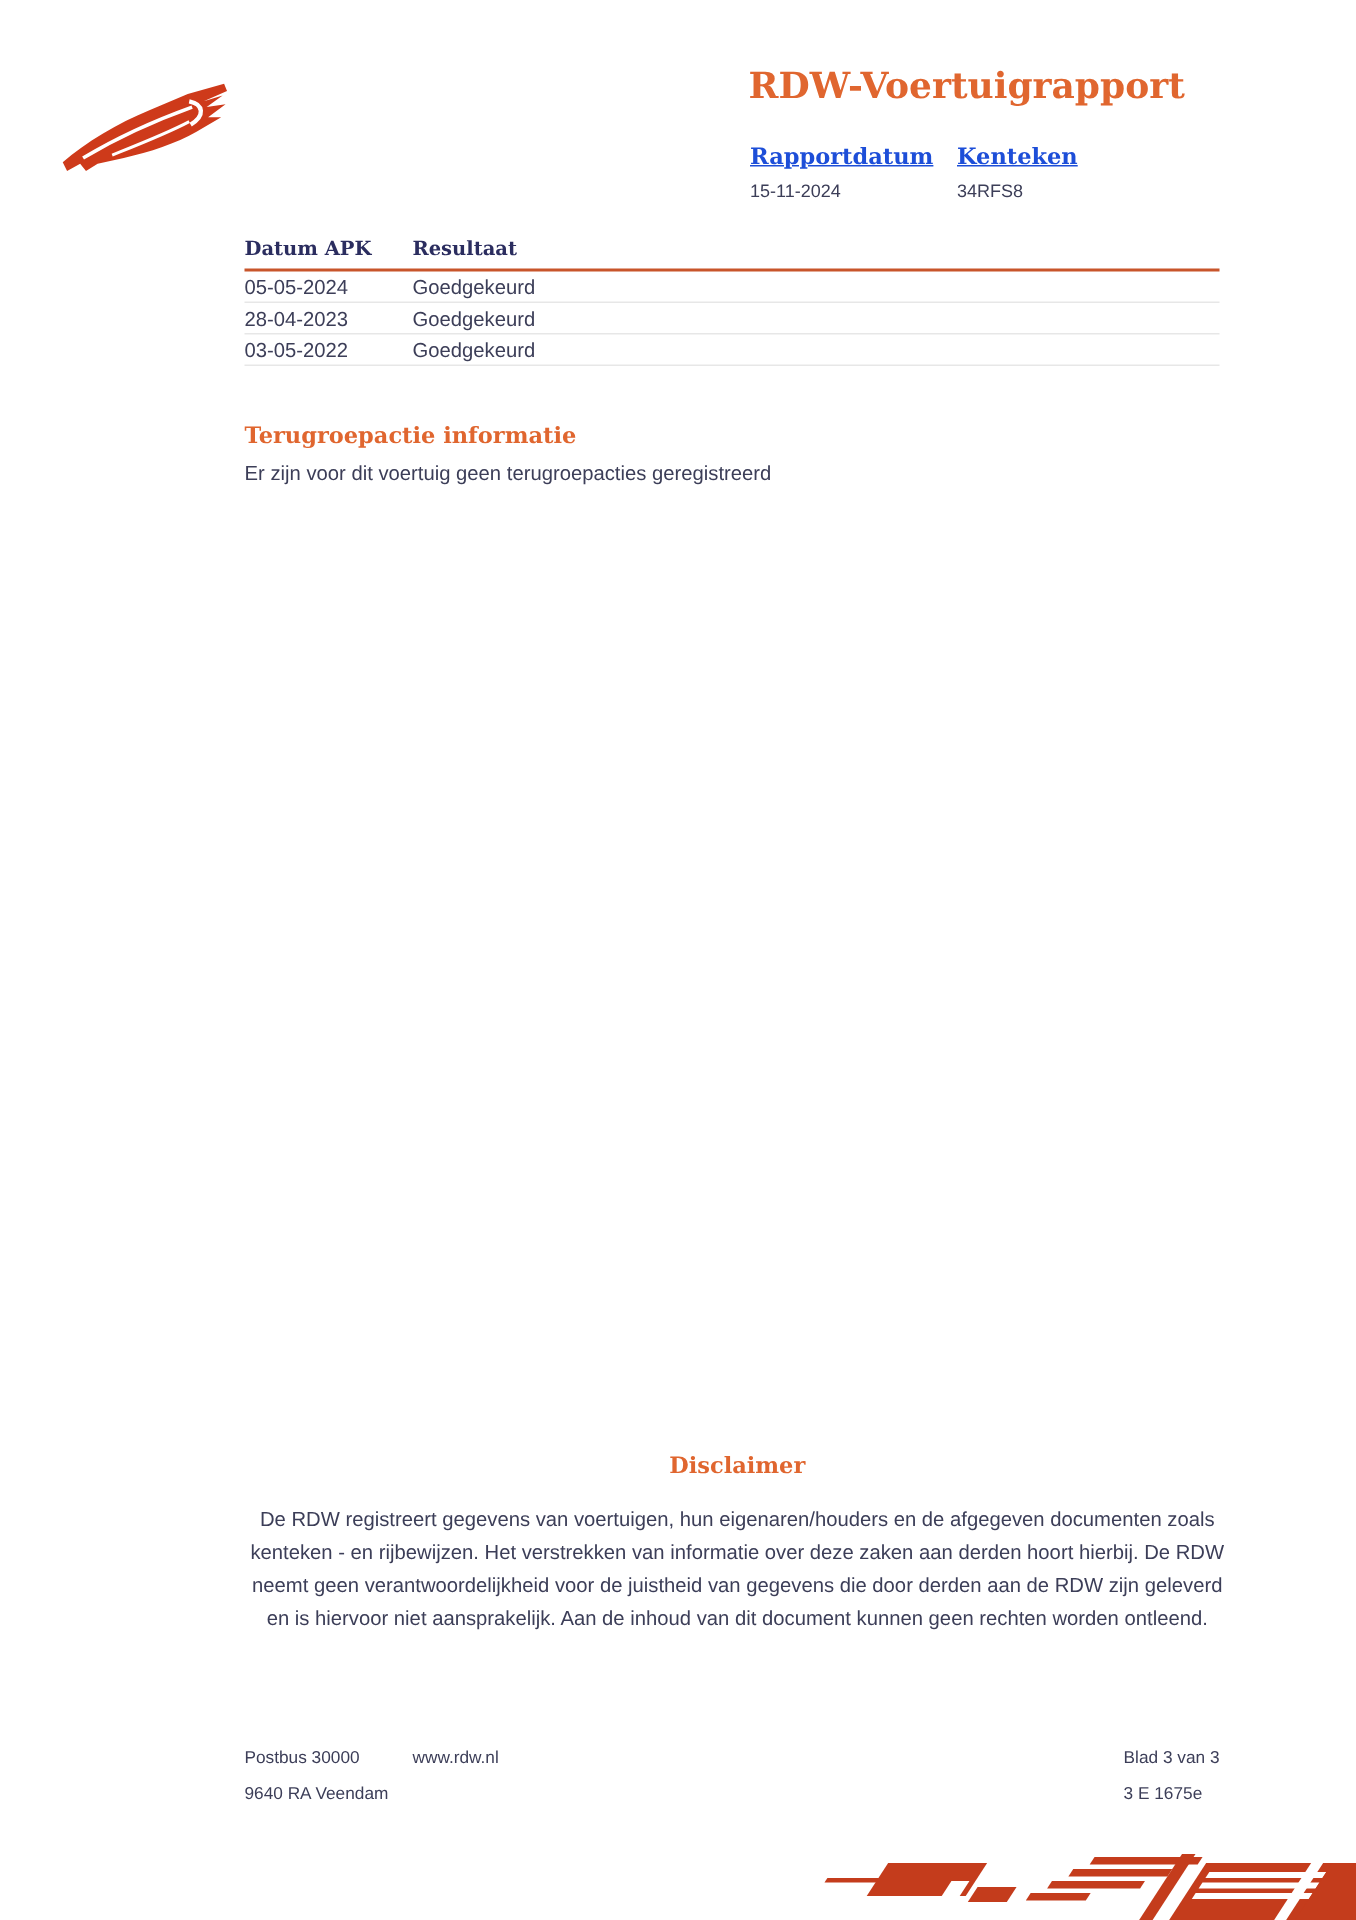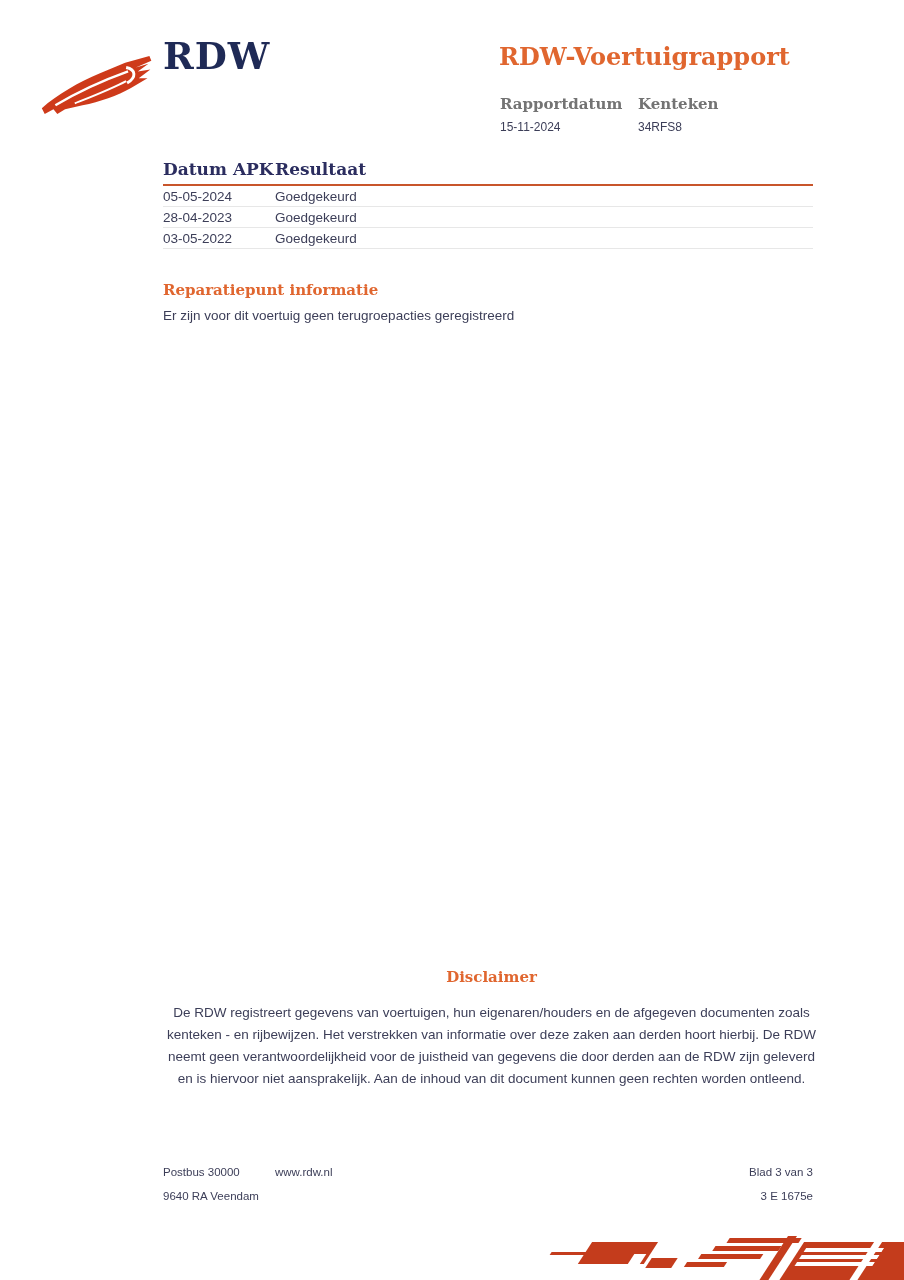--- a/index.html
+++ b/index.html
@@ -19,29 +19,30 @@
   }
   .doc-title {
     position:absolute; left:499px; top:42px;
     font-family:"DejaVu Serif", serif; font-weight:600; font-size:24px;
     color:#E0662F;
   }
   .meta { position:absolute; left:500px; top:95px; display:flex; }
   .meta-col1 { width:138px; }
   .meta-label {
     font-family:"DejaVu Serif", serif; font-weight:bold; font-size:15px;
-    color:#737373;
+    color:#1d4ed8;
+    text-decoration:underline;
   }
   .meta-value { margin-top:7px; font-size:12px; color:#3C3E58; }
 
   
   .apk-table { position:absolute; left:163px; top:159px; width:650px; }
   .t-head {
     display:grid; grid-template-columns:112px 112px 1fr;
-    font-family:"DejaVu Serif", serif; font-weight:bold; font-size:17px;
+    font-family:"DejaVu Serif", serif; font-weight:bold; font-size:13px;
     color:#2B2D5F; padding-bottom:5px; border-bottom:2px solid #C8552B;
   }
   .t-row {
     display:grid; grid-template-columns:112px 112px 1fr;
     height:21px; align-items:center; font-size:13.5px; color:#3C3E58;
     border-bottom:1px solid #E7E7E7;
   }
 
   
   .section-heading {
@@ -56,40 +57,39 @@
     margin-top:16px; font-size:13.5px; line-height:22px; color:#3C3E58;
   }
 
   
   .footer {
     position:absolute; left:163px; top:1166px; width:650px;
     display:flex; font-size:11.5px; color:#3C3E58;
   }
   .f-col1 { width:112px; }
   .f-col2 { flex:1; }
-  .f-col3 { text-align:right; }
+  .f-col3 { text-align:left; }
   .f-line { line-height:12px; margin-bottom:12px; }
 
   
   .flag-icon { position:absolute; right:0; bottom:0; width:378px; height:44px; }
 </style>
 </head>
 <body>
 
 <div class="page">
 
   <svg class="logo-icon" viewBox="0 0 130 70" xmlns="http://www.w3.org/2000/svg">
     <path fill="#CE3A1A" d="M6,60 C22,46 44,33 66,24 L92,13 L117,6 L119,11 L103,18 L116,14 L105,22
          L118,20 L106,29 L115,29 L98,39 C84,47 66,53 48,57 L30,61 L22,66 L18,61 L9,66 Z"></path>
     <path d="M20,57 C45,42 70,31 95,22" stroke="#ffffff" stroke-width="2.5" fill="none"></path>
     <path d="M40,55 C60,47 78,40 93,32" stroke="#ffffff" stroke-width="2" fill="none"></path>
     <path d="M93,18 C103,20 104,28 94,34" stroke="#ffffff" stroke-width="3" fill="none"></path>
   </svg>
 
-  <div class="brand-wordmark">RDW</div>
 
   <div class="doc-title">RDW-Voertuigrapport</div>
 
   <div class="meta">
     <div class="meta-col1">
       <div class="meta-label">Rapportdatum</div>
       <div class="meta-value">15-11-2024</div>
     </div>
     <div>
       <div class="meta-label">Kenteken</div>
@@ -112,21 +112,21 @@
       <div>Goedgekeurd</div>
       <div></div>
     </div>
     <div class="t-row">
       <div>03-05-2022</div>
       <div>Goedgekeurd</div>
     </div>
   </div>
 
   <div class="recall-section">
-    <div class="section-heading">Reparatiepunt informatie</div>
+    <div class="section-heading">Terugroepactie informatie</div>
     <div class="recall-body">Er zijn voor dit voertuig geen terugroepacties geregistreerd</div>
   </div>
 
   <div class="disclaimer-section">
     <div class="section-heading">Disclaimer</div>
     <div class="disclaimer-body">De RDW registreert gegevens van voertuigen, hun eigenaren/houders en de afgegeven documenten zoals kenteken - en rijbewijzen. Het verstrekken van informatie over deze zaken aan derden hoort hierbij. De RDW neemt geen verantwoordelijkheid voor de juistheid van gegevens die door derden aan de RDW zijn geleverd en is hiervoor niet aansprakelijk. Aan de inhoud van dit document kunnen geen rechten worden ontleend.</div>
   </div>
 
   <div class="footer">
     <div class="f-col1">

